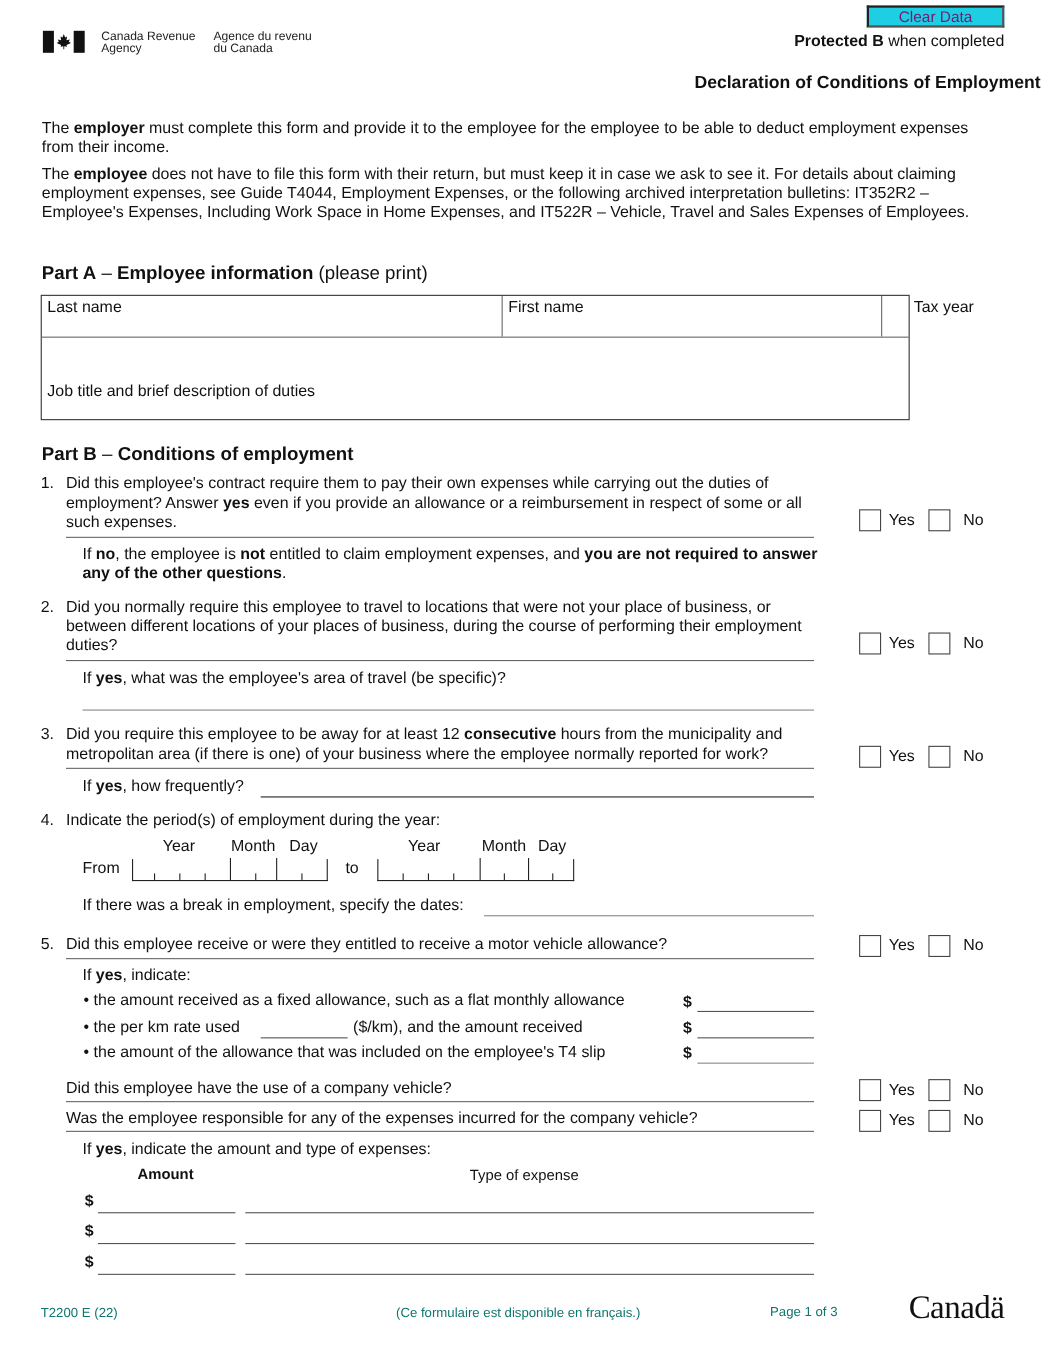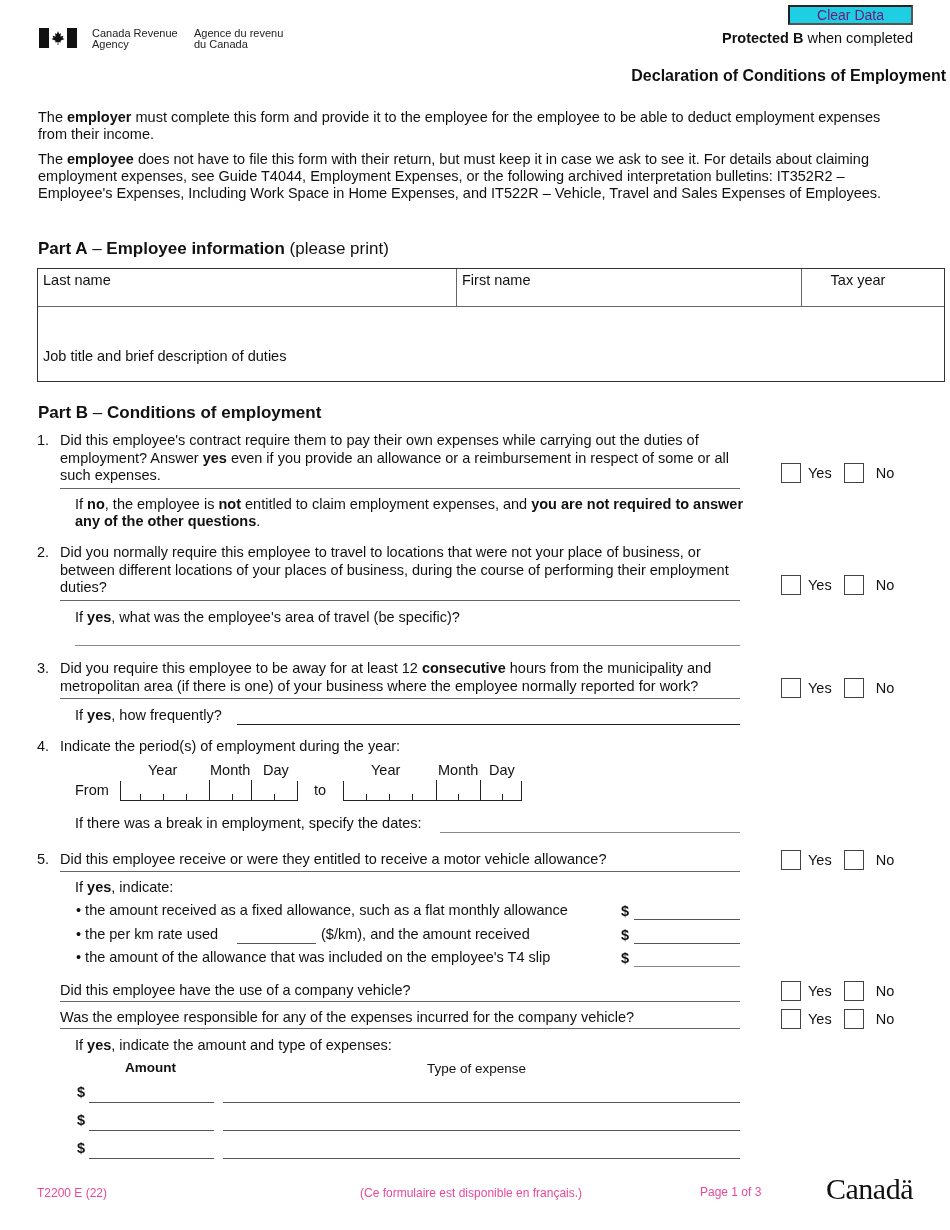--- a/index.html
+++ b/index.html
@@ -15,21 +15,21 @@
   .agency { font-size: 11px; line-height: 11px; color: #222; }
   .clear-btn { left: 788px; top: 5px; width: 125px; height: 20px; background: #1ecfe3; border: 2px solid #222; border-right-color: #555; border-bottom-color: #555; font-size: 14px; text-align: center; line-height: 16px; color: #701a75; cursor: pointer; }
   .protected { right: 37px; top: 30px; font-size: 14.5px; }
   .title { left: 0; width: 946px; top: 67px; text-align: right; font-size: 16px; font-weight: bold; }
 
   .intro { left: 38px; width: 860px; font-size: 14.5px; line-height: 17px; }
 
   .part-h { left: 38px; font-size: 17px; }
 
   
-  .tbl { left: 37px; top: 268px; width: 908px; height: 114px; border: 1px solid #333; }
+  .tbl { left: 37px; top: 268px; width: 790px; height: 114px; border: 1px solid #333; }
   .tbl .row { position: absolute; left: 0; width: 100%; border-bottom: 1px solid #666; }
   .tbl .cell { position: absolute; top: 0; height: 100%; padding: 3px 5px; font-size: 14.5px; }
   .tbl input { position: absolute; border: none; background: transparent; outline: none; font-family: "Liberation Sans", sans-serif; font-size: 14px; }
 
   .q { left: 60px; width: 680px; font-size: 14.5px; line-height: 17.5px; }
   .qnum { left: 37px; font-size: 14.5px; }
   .rule { height: 1px; background: #666; }
 
   .yn { display: flex; align-items: center; font-size: 14.5px; }
   .cb { width: 20px; height: 20px; border: 1px solid #444; background: #fff; cursor: pointer; display: inline-block; }
@@ -38,21 +38,21 @@
 
   .sub { font-size: 14.5px; line-height: 17px; }
 
   
   .datebox { height: 20px; border-left: 1px solid #222; border-right: 1px solid #222; border-bottom: 1px solid #222; }
   .datebox .tick { position: absolute; bottom: 0; width: 1px; height: 6px; background: #222; }
   .datebox .sep { position: absolute; bottom: 0; width: 1px; height: 20px; background: #222; }
 
   .dollar { font-weight: bold; font-size: 14.5px; }
 
-  .footer { font-size: 12px; color: #ec4899; }
+  .footer { font-size: 12px; color: #0f766e; }
   .canada { right: 37px; top: 1172px; font-family: "Liberation Serif", serif; font-size: 30px; color: #111; letter-spacing: -0.5px; }
 </style>
 </head>
 <body>
 
 <div class="abs flag">
   <div class="bar"></div>
   <div class="mid">
     <svg width="14" height="14" viewBox="0 0 14 14">
         <path d="M7 0 L8.2 3 L10 2.2 L9.4 5.6 L12.5 4.8 L11.5 7 L13.5 8 L9.5 9.8 L9.8 11.5 L7.4 11 L7.4 14 L6.6 14 L6.6 11 L4.2 11.5 L4.5 9.8 L0.5 8 L2.5 7 L1.5 4.8 L4.6 5.6 L4 2.2 L5.8 3 Z" fill="#111"></path>

